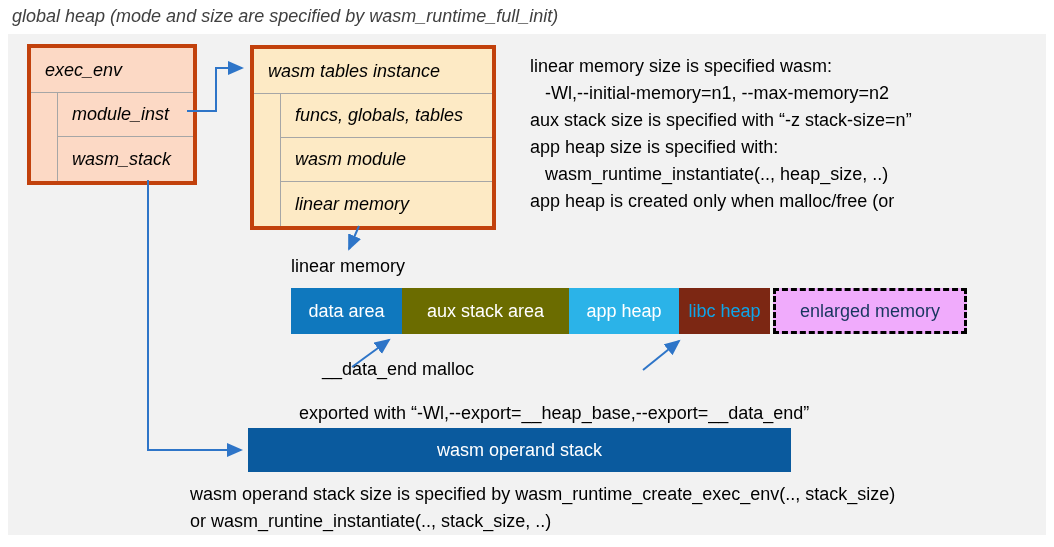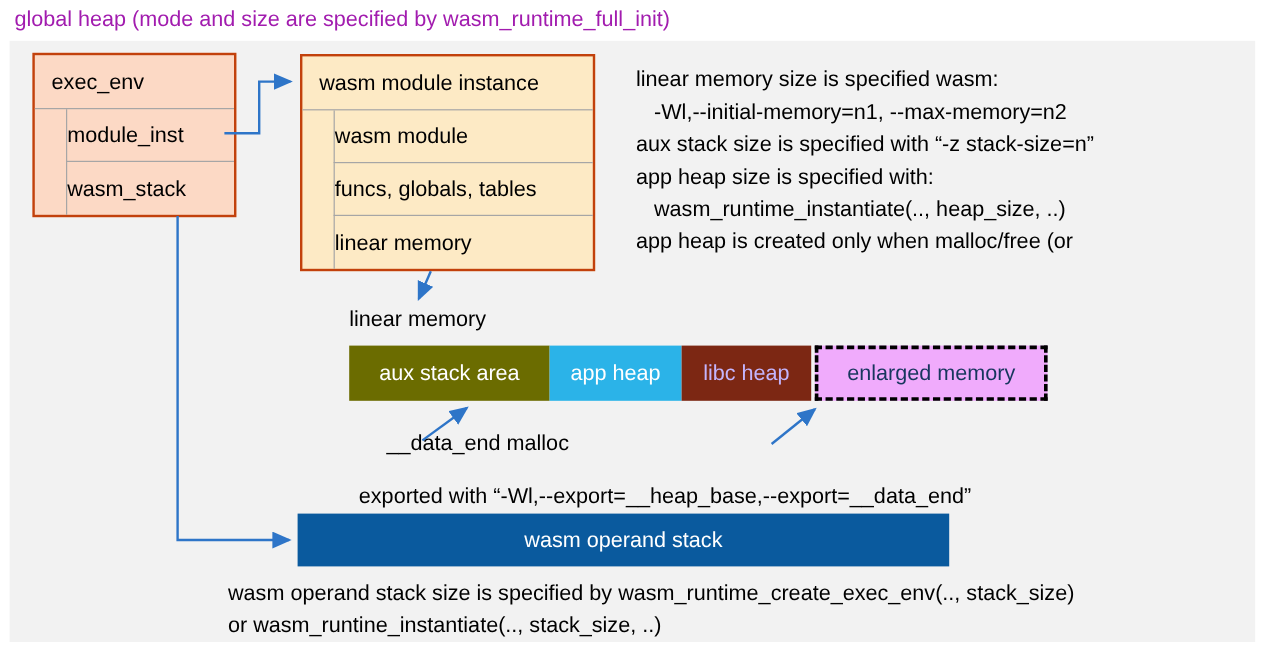--- a/index.html
+++ b/index.html
@@ -1,25 +1,25 @@
 <!DOCTYPE html>
 <html><head>
 <meta charset="utf-8">
 <style>
   * { margin:0; padding:0; box-sizing:border-box; }
   html,body { background:#ffffff; }
   body { font-family:"Liberation Sans","DejaVu Sans",sans-serif; color:#000; }
   .canvas { position:relative; width:1054px; height:547px; background:#ffffff; overflow:hidden; }
   .panel { position:absolute; left:8px; top:34px; width:1038px; height:501px; background:#f2f2f2; }
-  .title { position:absolute; left:12px; top:6px; font-size:18px; color:#a21caf; white-space:pre; }
+  .title { position:absolute; left:12px; top:6px; font-size:18px; color:#404040; white-space:pre;font-style:italic; }
 
   
-  .tbl { position:absolute; border:2px solid #c2410c; font-size:18px; }
+  .tbl { position:absolute; border:4px solid #c2410c; font-size:18px;font-style:italic; }
   .tbl-header { height:45px; display:flex; align-items:center; padding-left:14px; border-bottom:1px solid #a6a6a6; }
-  .tbl-row { height:44px; margin-left:26px; display:flex; align-items:center; 
+  .tbl-row { height:44px; margin-left:26px; display:flex; align-items:center; padding-left:14px;
              border-left:1px solid #a6a6a6; border-bottom:1px solid #a6a6a6; }
   .tbl-row:last-child { border-bottom:none; }
 
   .lm-label { position:absolute; left:291px; top:256px; font-size:18px; }
 
   .membar { position:absolute; left:291px; top:288px; height:46px; display:flex; }
   .seg { height:46px; display:flex; align-items:center; justify-content:center;
          color:#fff; font-size:18px; white-space:nowrap; }
   .seg-dashed { margin-left:3px; border:3px dashed #000; background:#fdfdfe; }
 
@@ -45,41 +45,42 @@
 
   <div class="panel"></div>
 
   <div class="tbl" style="left: 27px; top: 44px; width: 170px; background-color: rgb(252, 217, 197);">
     <div class="tbl-header">exec_env</div>
     <div class="tbl-row">module_inst</div>
     <div class="tbl-row">wasm_stack</div>
   </div>
 
   <div class="tbl" style="left: 250px; top: 45px; width: 246px; background-color: rgb(253, 234, 197);">
-    <div class="tbl-header">wasm module instance</div>
+    <div class="tbl-header">wasm tables instance</div>
+    <div class="tbl-row">funcs, globals, tables</div>
     <div class="tbl-row">wasm module</div>
-    <div class="tbl-row">funcs, globals, tables</div>
     <div class="tbl-row">linear memory</div>
   </div>
 
   <div class="notes-right">
     <div class="note-line">linear memory size is specified wasm:</div>
     <div class="note-line">   -Wl,--initial-memory=n1, --max-memory=n2</div>
     <div class="note-line">aux stack size is specified with “-z stack-size=n”</div>
     <div class="note-line">app heap size is specified with:</div>
     <div class="note-line">   wasm_runtime_instantiate(.., heap_size, ..)</div>
     <div class="note-line">app heap is created only when malloc/free (or</div>
   </div>
 
   <div class="lm-label">linear memory</div>
 
   <div class="membar">
+    <div class="seg" style="width: 111px; background-color: rgb(15, 120, 190); color: rgb(255, 255, 255);">data area</div>
     <div class="seg" style="width: 167px; background-color: rgb(107, 108, 0); color: rgb(255, 255, 255);">aux stack area</div>
     <div class="seg" style="width: 110px; background-color: rgb(43, 179, 232); color: rgb(255, 255, 255);">app heap</div>
-    <div class="seg" style="width: 108px; background-color: rgb(124, 39, 19); color: #c4b5fd;">libc heap</div>
+    <div class="seg" style="width: 91px; background-color: rgb(124, 39, 19); color: #0ea5e9;">libc heap</div>
     <div class="seg seg-dashed" style="width: 194px; background-color: #f0abfc; color: rgb(23, 54, 93);">enlarged memory</div>
   </div>
 
   <div class="annot" style="left:322px; top:359px;">__data_end malloc</div>
   <div class="annot" style="left:299px; top:388px;margin-top:15px;">exported with “-Wl,--export=__heap_base,--export=__data_end”</div>
 
   <div class="opstack" style="background-color: rgb(10, 90, 158);">wasm operand stack</div>
 
   <div class="notes-bottom">
     <div class="note-line">wasm operand stack size is specified by wasm_runtime_create_exec_env(.., stack_size)</div>

